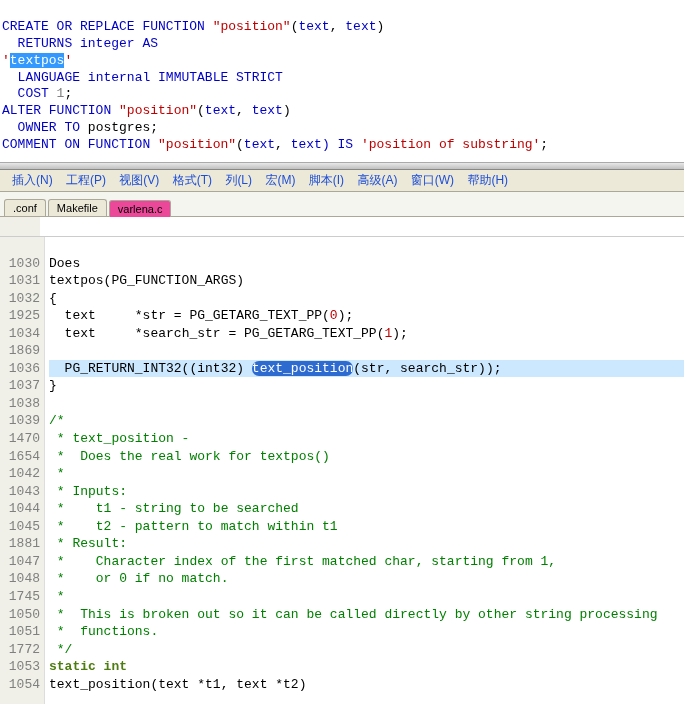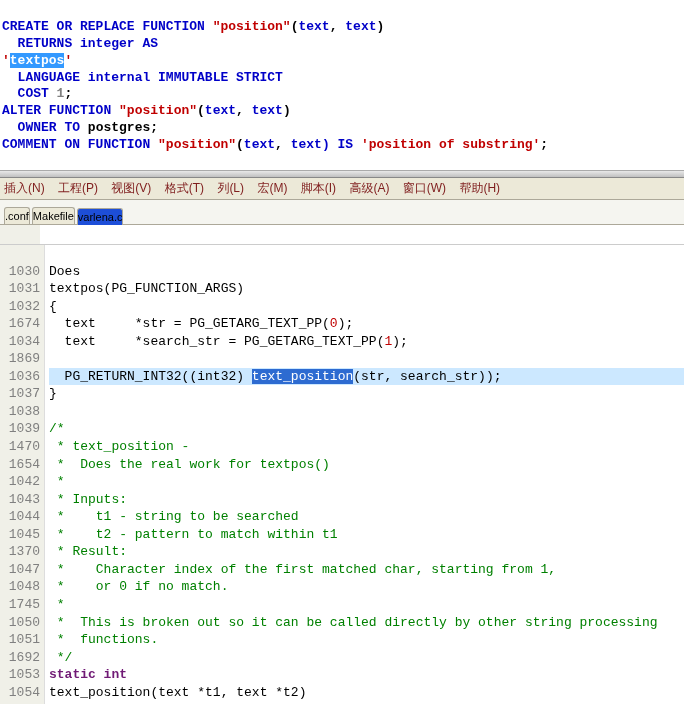--- a/index.html
+++ b/index.html
@@ -6,25 +6,24 @@
     margin: 0;
     padding: 0;
     font-family: Consolas, "Courier New", monospace;
     font-size: 13px;
     background: #fff;
     color: #000;
     width: 684px;
     overflow: hidden;
   }
   .top-sql {
-    padding: 2px 2px 16px 2px;
+    padding: 2px 2px 8px 2px;
     white-space: pre;
     line-height: 1.3;
     font-family: Consolas, "Courier New", monospace;
-    font-weight: bold;
   }
   .kw { color: #0000c8; }
   .str { color: #c00000; }
   .num { color: #808080; }
   .hl-sel {
     background: #3399ff;
     color: #fff;
   }
   .divider {
     height: 6px;
@@ -36,50 +35,50 @@
     background: #ece9d8;
     border-bottom:1px solid #aca899;
     padding:2px 4px;
     font-family: Tahoma, sans-serif;
     font-size:12px;
     color:#000;
   }
   .menubar {
     background: #ece9d8;
     border-bottom:1px solid #aca899;
-    padding:2px 4px;
+    padding:2px 12px;
     font-family: Tahoma, sans-serif;
     font-size:12px;
-    color:#7f1d1d;
+    color:#1d4ed8;
   }
   .menubar span {
     margin-right: 10px;
     cursor: default;
   }
   .tabstrip {
     background: #f5f5f0;
     border-bottom: 1px solid #aca899;
     padding: 4px 4px 0 4px;
     font-family: Tahoma, sans-serif;
     font-size:11px;
     display:flex;
     align-items:flex-end;
     height:20px;
   }
   .tab {
     border:1px solid #aca899;
     border-bottom:none;
-    padding:2px 0;
+    padding:2px 8px;
     margin-right:2px;
     background:#ece9d8;
     border-radius:3px 3px 0 0;
     cursor:default;
   }
   .tab.active {
-    background:#1d4ed8;
+    background:#ec4899;
     position:relative;
     top:1px;
   }
   .ruler {
     background:#f0f0e8;
     border-bottom:1px solid #ccc;
     height:18px;
     position:relative;
     font-family: Tahoma, sans-serif;
     font-size:9px;
@@ -106,25 +105,25 @@
   }
   .code {
     flex:1;
     white-space:pre;
     font-family: Consolas, "Courier New", monospace;
     font-size:13px;
     line-height:1.35;
     padding-left:4px;
     color:#000;
   }
-  .c-kw { color:#701a75; font-weight:bold;}
+  .c-kw { color:#4d7c0f; font-weight:bold;}
   .c-num { color:#c00000;}
   .c-cmt { color:#008000;}
   .line-hl { background:#cce8ff; display:inline-block; width:100%;}
-  .token-hl { background:#2d6bd1; color:#fff;}
+  .token-hl { background:#2d6bd1; color:#fff;border-radius:7px;}
   .wrap { position:relative; width:684px;}
 </style>
 </head>
 <body>
 <div class="wrap">
 
 <div class="top-sql">
 <span class="kw">CREATE OR REPLACE FUNCTION </span><span class="str">"position"</span><span>(</span><span class="kw">text</span><span>, </span><span class="kw">text</span><span>)</span>
 <span class="kw">  RETURNS </span><span class="kw">integer</span><span class="kw"> AS</span>
 <span class="str">'</span><span class="hl-sel">textpos</span><span class="str">'</span>
@@ -169,40 +168,40 @@
     
     
   </div>
 </div>
 
 <div class="editor">
 <div class="gutter">
 <span>1030</span>
 <span>1031</span>
 <span>1032</span>
-<span>1674</span>
+<span>1925</span>
 <span>1034</span>
 <span>1869</span>
 <span>1036</span>
 <span>1037</span>
 <span>1038</span>
 <span>1039</span>
 <span>1470</span>
 <span>1654</span>
 <span>1042</span>
 <span>1043</span>
 <span>1044</span>
 <span>1045</span>
-<span>1370</span>
+<span>1881</span>
 <span>1047</span>
 <span>1048</span>
 <span>1745</span>
 <span>1050</span>
 <span>1051</span>
-<span>1692</span>
+<span>1772</span>
 <span>1053</span>
 <span>1054</span>
 
 
 
 </div>
 <div class="code">
 <span>Does</span>
 <span>textpos(PG_FUNCTION_ARGS)</span>
 <span>{</span>

